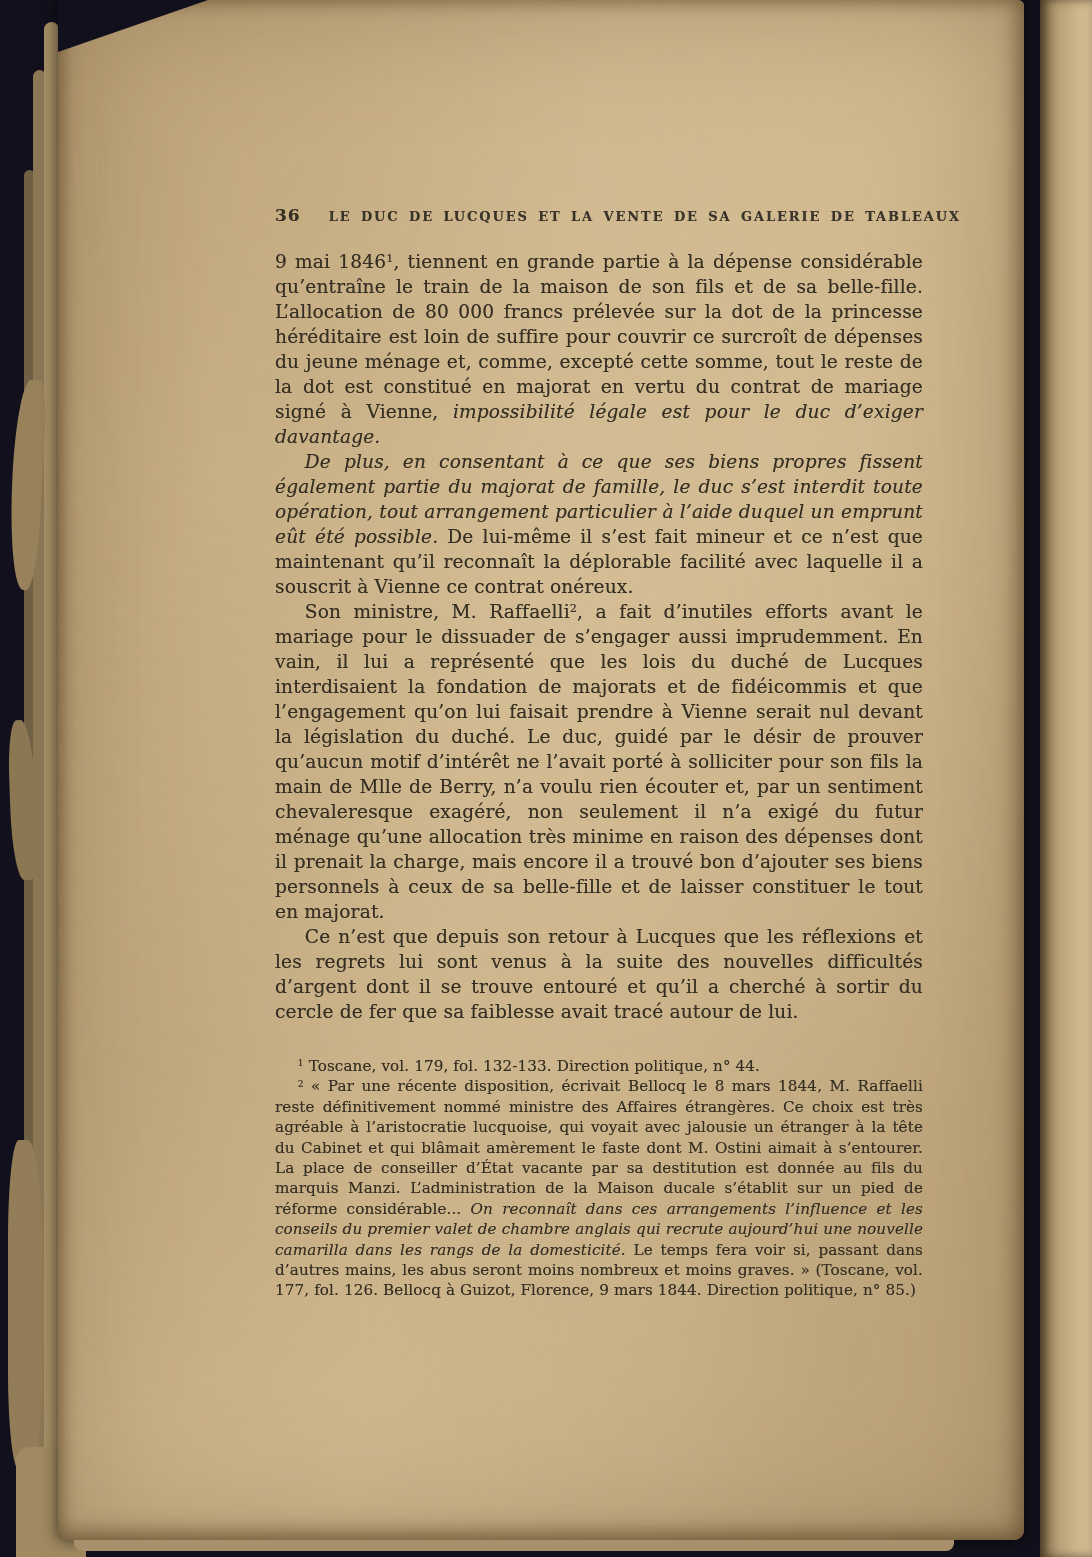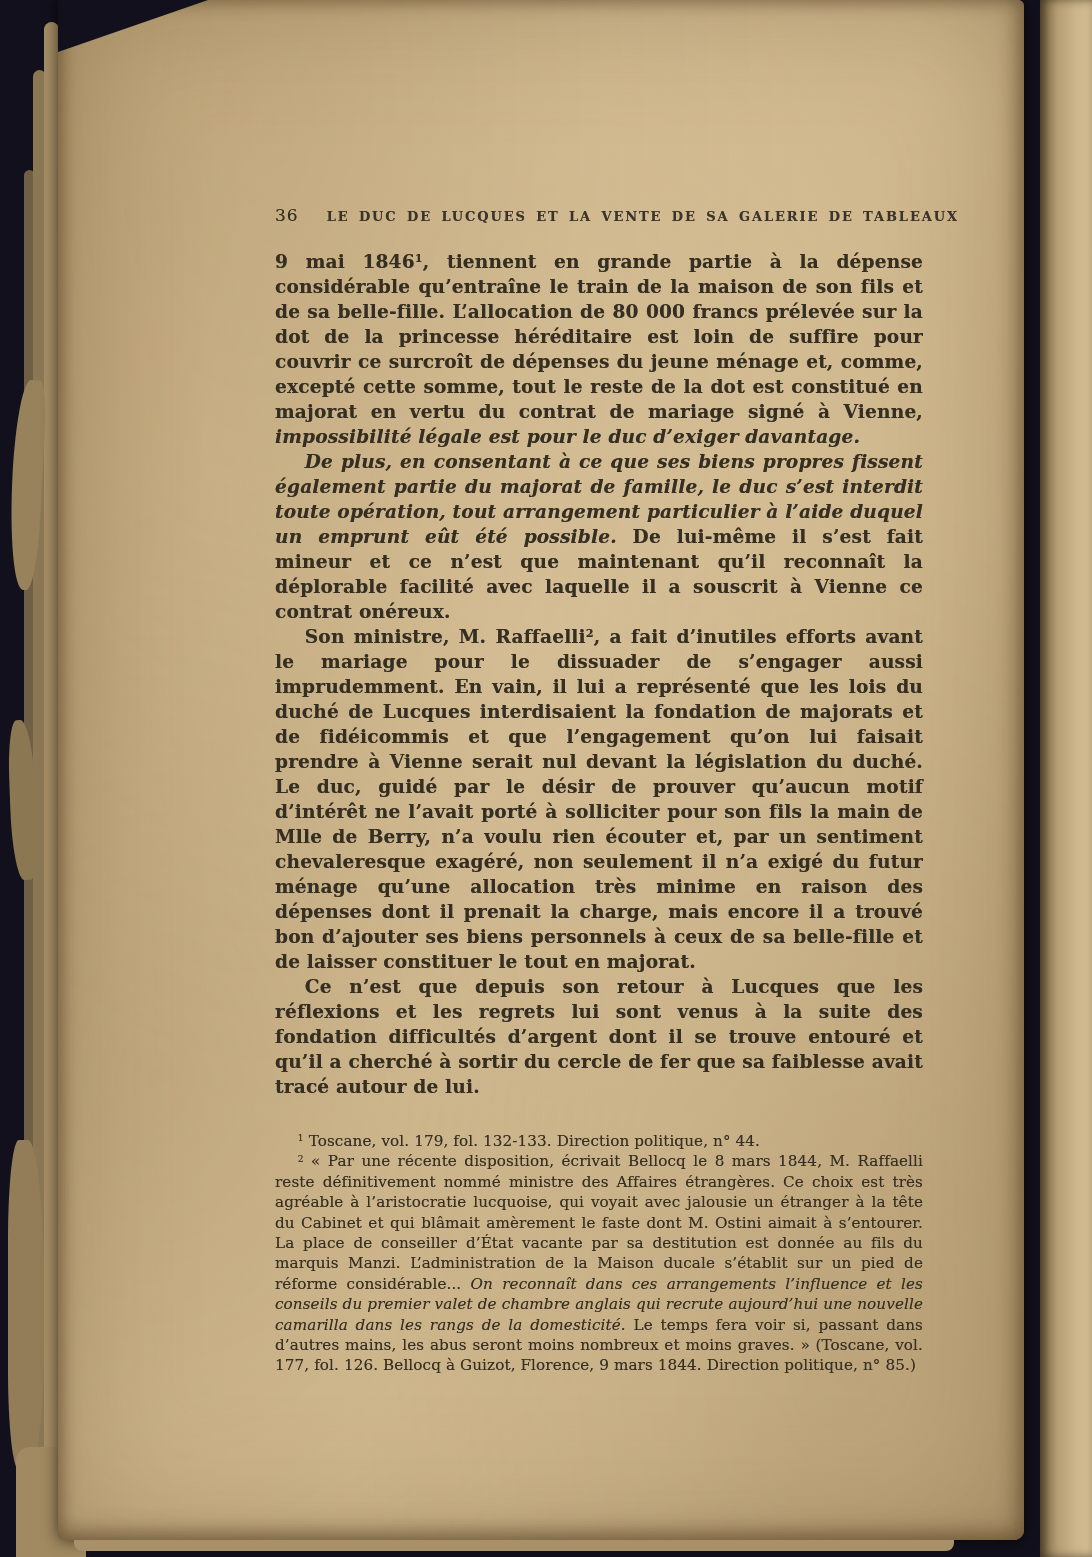--- a/index.html
+++ b/index.html
@@ -63,30 +63,29 @@
   .text-block {
     position:absolute; left:217px; top:205px; width:648px;
     color:#352f23;
     text-shadow:0 0 0.5px rgba(62,52,36,0.55);
   }
   .header-row {
     display:flex; align-items:baseline; gap:28px;
     margin-bottom:24px;
   }
   .pagenum {
-    font-size:17px; font-weight:400; letter-spacing:1px;
+    font-size:17px; font-weight:700; letter-spacing:1px;
   }
   .runhead {
     font-size:13px; font-weight:700; letter-spacing:1.9px; word-spacing:3px;
     color:#3b342a; white-space:nowrap;
   }
   .body-text {
     font-size:18.6px; line-height:25px; text-align:justify;
     letter-spacing:0.15px;
-    font-weight:bold;
   }
   .body-text p { margin:0; }
   .body-text p.indent { text-indent:1.6em; }
   .italic { font-style:italic; }
   sup {
     font-size:0.6em; line-height:0;
     position:relative; top:-0.5em; vertical-align:baseline;
   }
   .footnotes {
     margin-top:32px;
@@ -120,21 +119,21 @@
         <span class="runhead">LE DUC DE LUCQUES ET LA VENTE DE SA GALERIE DE TABLEAUX</span>
       </div>
 
       <div class="body-text">
         <p><span>9 mai 1846</span><sup>1</sup><span>, tiennent en grande partie à la dépense considérable qu’entraîne le train de la maison de son fils et de sa belle-fille. L’allocation de 80 000 francs prélevée sur la dot de la princesse héréditaire est loin de suffire pour couvrir ce surcroît de dépenses du jeune ménage et, comme, excepté cette somme, tout le reste de la dot est constitué en majorat en vertu du contrat de mariage signé à Vienne, </span><span class="italic">impossibilité légale est pour le duc d’exiger davantage.</span></p>
 
         <p class="indent"><span class="italic">De plus, en consentant à ce que ses biens propres fissent également partie du majorat de famille, le duc s’est interdit toute opération, tout arrangement particulier à l’aide duquel un emprunt eût été possible.</span><span> De lui-même il s’est fait mineur et ce n’est que maintenant qu’il reconnaît la déplorable facilité avec laquelle il a souscrit à Vienne ce contrat onéreux.</span></p>
 
         <p class="indent"><span>Son ministre, M. Raffaelli</span><sup>2</sup><span>, a fait d’inutiles efforts avant le mariage pour le dissuader de s’engager aussi imprudemment. En vain, il lui a représenté que les lois du duché de Lucques interdisaient la fondation de majorats et de fidéicommis et que l’engagement qu’on lui faisait prendre à Vienne serait nul devant la législation du duché. Le duc, guidé par le désir de prouver qu’aucun motif d’intérêt ne l’avait porté à solliciter pour son fils la main de Mlle de Berry, n’a voulu rien écouter et, par un sentiment chevaleresque exagéré, non seulement il n’a exigé du futur ménage qu’une allocation très minime en raison des dépenses dont il prenait la charge, mais encore il a trouvé bon d’ajouter ses biens personnels à ceux de sa belle-fille et de laisser constituer le tout en majorat.</span></p>
 
-        <p class="indent"><span>Ce n’est que depuis son retour à Lucques que les réflexions et les regrets lui sont venus à la suite des fondation difficultés d’argent dont il se trouve entouré et qu’il a cherché à sortir du cercle de fer que sa faiblesse avait tracé autour de lui.</span></p>
+        <p class="indent"><span>Ce n’est que depuis son retour à Lucques que les réflexions et les regrets lui sont venus à la suite des nouvelles difficultés d’argent dont il se trouve entouré et qu’il a cherché à sortir du cercle de fer que sa faiblesse avait tracé autour de lui.</span></p>
       </div>
 
       <div class="footnotes">
         <p><sup>1</sup><span> Toscane, vol. 179, fol. 132-133. Direction politique, n° 44.</span></p>
 
         <p><sup>2</sup><span> « Par une récente disposition, écrivait Bellocq le 8 mars 1844, M. Raffaelli reste définitivement nommé ministre des Affaires étrangères. Ce choix est très agréable à l’aristocratie lucquoise, qui voyait avec jalousie un étranger à la tête du Cabinet et qui blâmait amèrement le faste dont M. Ostini aimait à s’entourer. La place de conseiller d’État vacante par sa destitution est donnée au fils du marquis Manzi. L’administration de la Maison ducale s’établit sur un pied de réforme considérable... </span><span class="italic">On reconnaît dans ces arrangements l’influence et les conseils du premier valet de chambre anglais qui recrute aujourd’hui une nouvelle camarilla dans les rangs de la domesticité.</span><span> Le temps fera voir si, passant dans d’autres mains, les abus seront moins nombreux et moins graves. » (Toscane, vol. 177, fol. 126. Bellocq à Guizot, Florence, 9 mars 1844. Direction politique, n° 85.)</span></p>
       </div>
 
     </div>
   </div>

